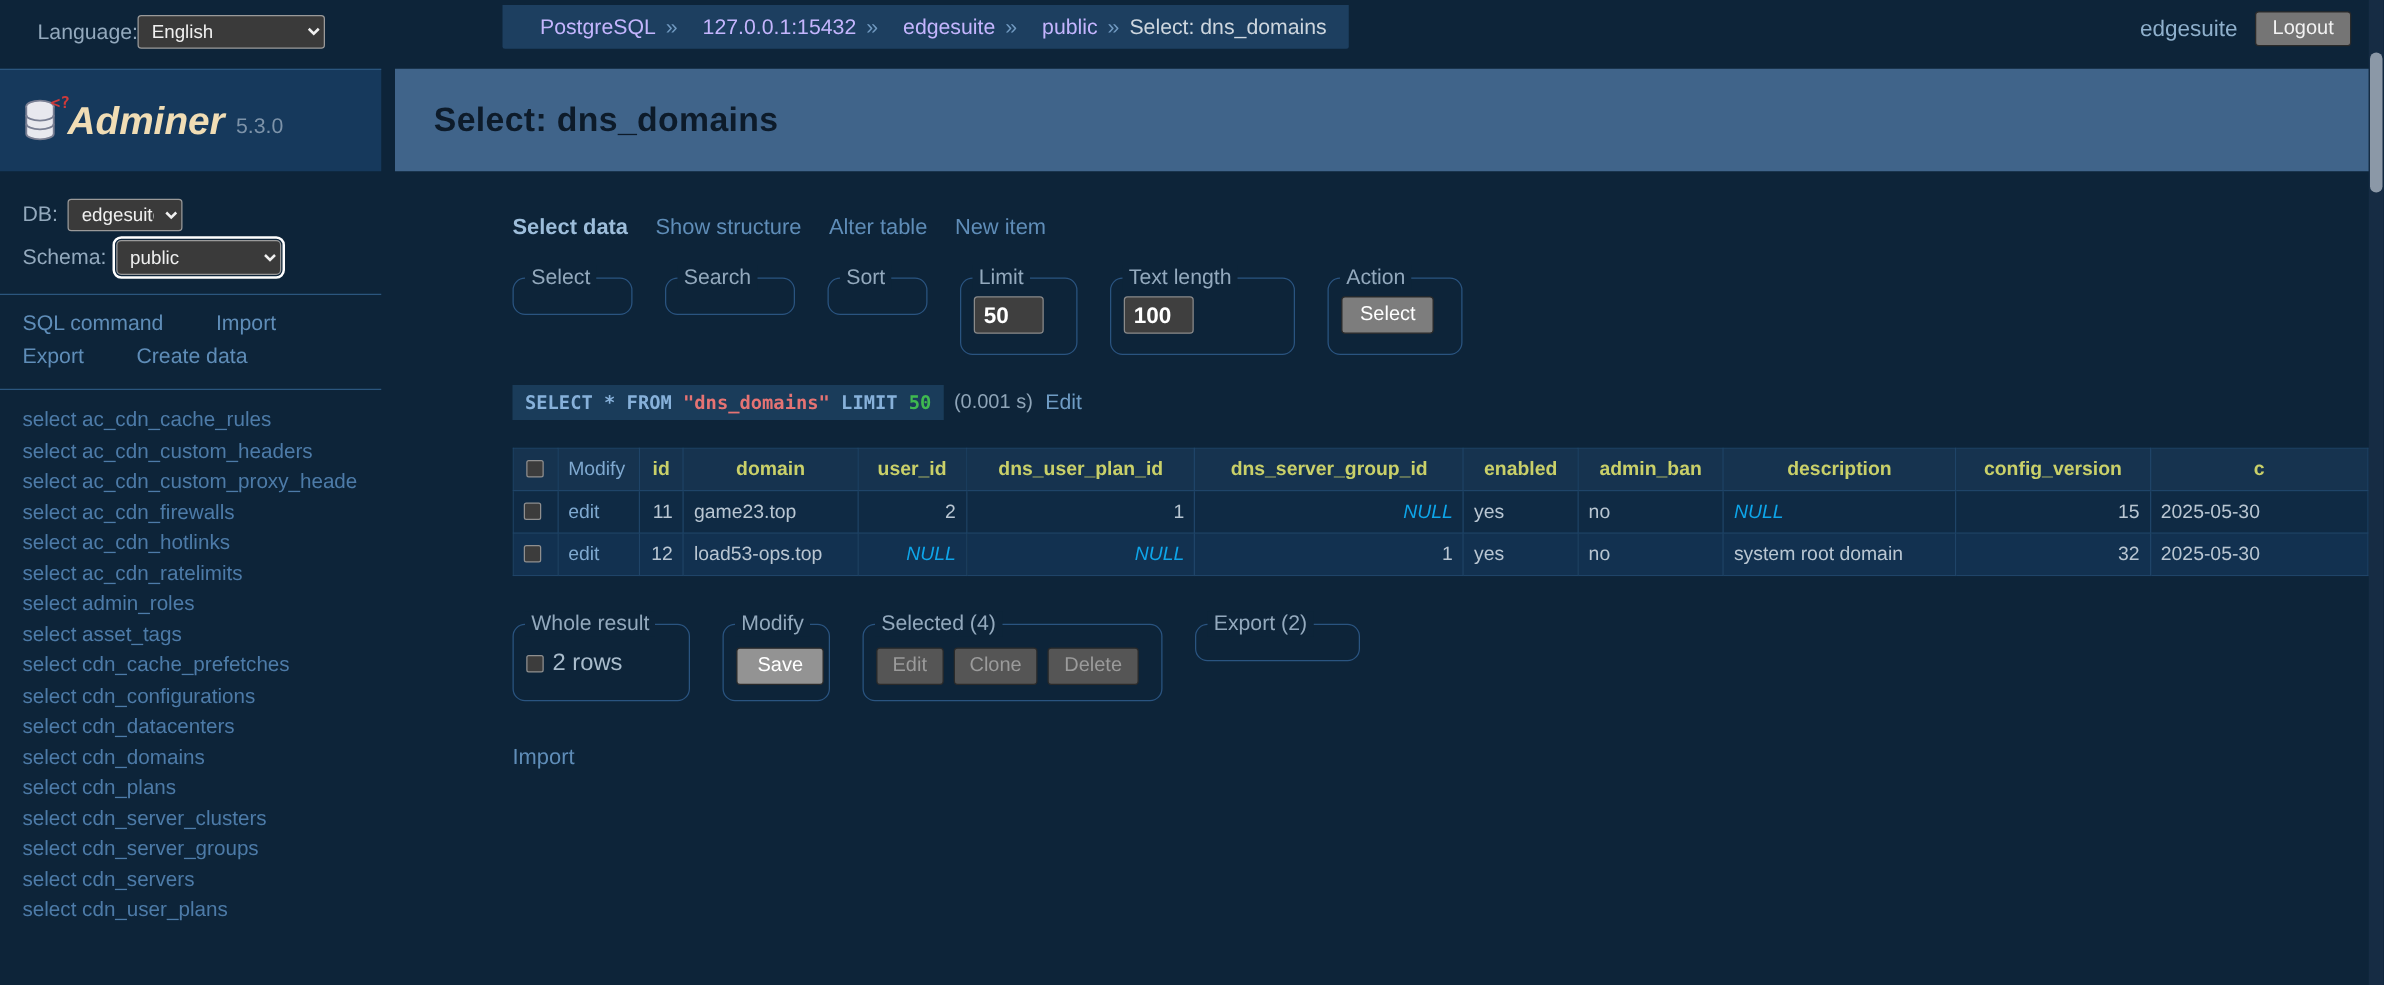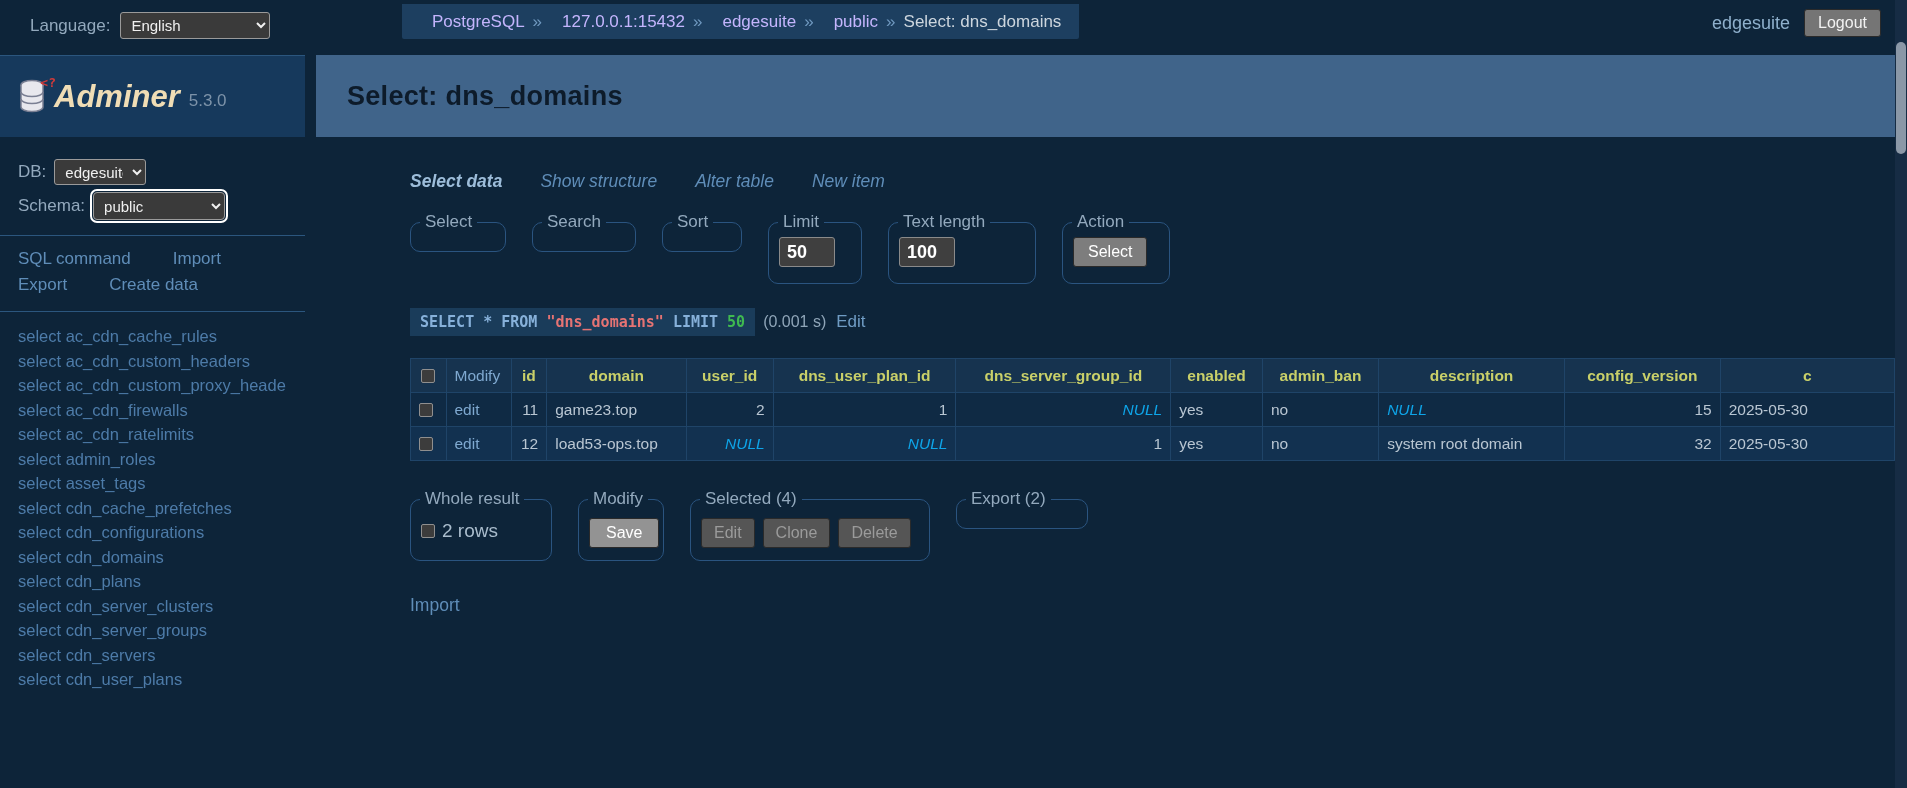--- a/index.html
+++ b/index.html
@@ -7,21 +7,21 @@
   body {
     background:#0d2439;
     font-family:"Liberation Sans","DejaVu Sans",sans-serif;
     color:#c7d2dc; font-size:16px;
     position:relative;
   }
   a { text-decoration:none; cursor:pointer; }
   .link { color:#5f8db8; }
 
   
-  .lang-row { position:absolute; left:30px; top:12px; display:flex; align-items:center; gap:10px; color:#93a9bd; font-size:17px;}
+  .lang-row { position:absolute; left:30px; top:12px; display:flex; align-items:center; gap:0; color:#93a9bd; font-size:17px;}
   select {
     background:#3a3a3a; color:#f0f0f0; border:1px solid #9a9a9a; border-radius:3px;
     font-size:15px; padding:3px 6px; font-family:inherit;
   }
   .lang-select { width:150px; height:27px; }
   .breadcrumb {
     position:absolute; left:402px; top:4px; height:35px; line-height:35px;
     background:#1d3f60; padding:0 18px; font-size:17px; white-space:nowrap;
     border-radius:0 0 2px 2px;
   }
@@ -55,21 +55,21 @@
   .db-select { width:92px; height:26px; }
   .schema-select { width:132px; height:28px; outline:2px solid #ffffff; outline-offset:1px; border-radius:4px;}
   .side-div { border-top:1px solid #2b567e; margin-top:15px; }
   .side-links { padding:13px 18px 14px 18px; font-size:17px; display:flex; flex-wrap:wrap; column-gap:42px; row-gap:6px; width:290px;}
   .table-list { padding:12px 0 0 18px; list-style:none; font-size:16.5px; white-space:nowrap; overflow:hidden; }
   .table-list li { line-height:24.5px; }
   .table-list a { color:#4d7ba8; }
 
   
   .main { position:absolute; left:316px; top:137px; right:12px; bottom:0; padding:34px 0 0 94px; overflow:hidden; }
-  .tabs { display:flex; gap:38px; font-size:17.5px;font-style:italic; }
+  .tabs { display:flex; gap:22px; font-size:17.5px; }
   .tab { color:#5f8db8; }
   .tab.active { color:#9dbdda; font-weight:bold; }
 
   .fs-row { display:flex; gap:26px; margin-top:30px; align-items:flex-start; }
   .fieldset { position:relative; border:1px solid #2a5480; border-radius:10px; padding:14px 10px 8px 10px; }
   .fieldset .legend {
     position:absolute; top:-11px; left:9px; background:#0d2439; padding:0 5px;
     color:#93a9bd; font-size:17px; white-space:nowrap;
   }
   .fieldset.short { height:30px; }
@@ -183,25 +183,27 @@
       <a class="link">Import</a>
       <a class="link">Export</a>
       <a class="link">Create data</a>
     </div>
   <div class="side-div" style="margin-top:2px;"></div>
   <ul class="table-list">
       <li><a>select</a><a>&nbsp;ac_cdn_cache_rules</a></li>
       <li><a>select</a><a>&nbsp;ac_cdn_custom_headers</a></li>
       <li><a>select</a><a>&nbsp;ac_cdn_custom_proxy_heade</a></li>
       <li><a>select</a><a>&nbsp;ac_cdn_firewalls</a></li>
+      <li><a>select</a><a>&nbsp;ac_cdn_hotlinks</a></li>
       <li><a>select</a><a>&nbsp;ac_cdn_ratelimits</a></li>
       <li><a>select</a><a>&nbsp;admin_roles</a></li>
       <li><a>select</a><a>&nbsp;asset_tags</a></li>
       <li><a>select</a><a>&nbsp;cdn_cache_prefetches</a></li>
       <li><a>select</a><a>&nbsp;cdn_configurations</a></li>
+      <li><a>select</a><a>&nbsp;cdn_datacenters</a></li>
       <li><a>select</a><a>&nbsp;cdn_domains</a></li>
       <li><a>select</a><a>&nbsp;cdn_plans</a></li>
       <li><a>select</a><a>&nbsp;cdn_server_clusters</a></li>
       <li><a>select</a><a>&nbsp;cdn_server_groups</a></li>
       <li><a>select</a><a>&nbsp;cdn_servers</a></li>
       <li><a>select</a><a>&nbsp;cdn_user_plans</a></li>
     </ul>
 </div>
 
 <div class="main">

